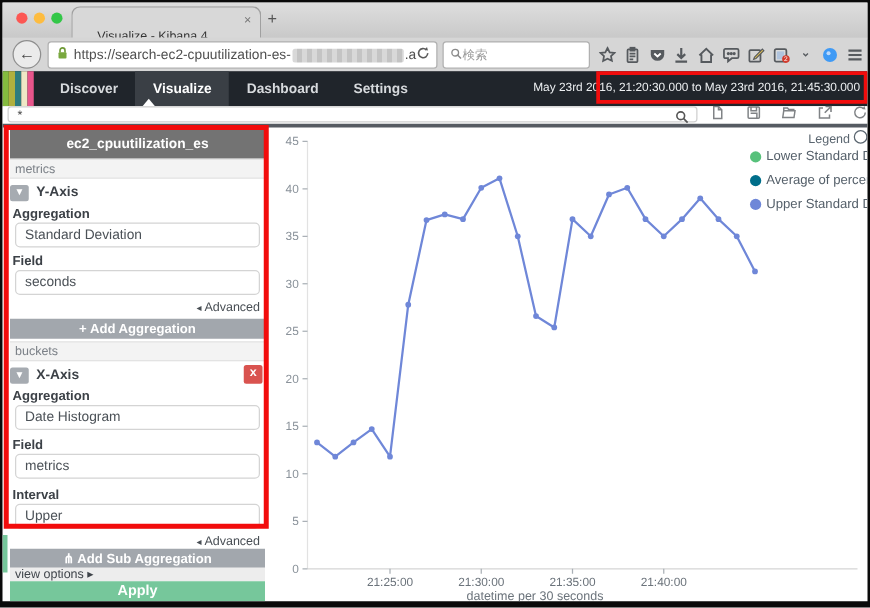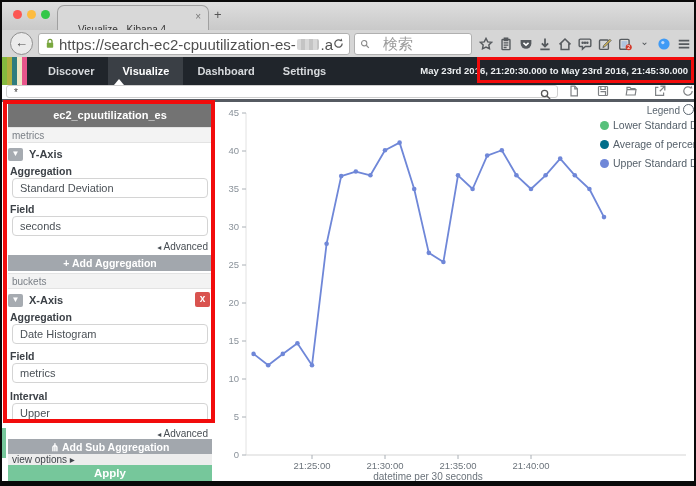--- a/index.html
+++ b/index.html
@@ -9,35 +9,35 @@
   
   .tabbar{left:0;top:0;width:692px;height:28px;background:linear-gradient(#dedede,#c9c9c9);border-bottom:1px solid #a6a6a6;}
   .tl{position:absolute;top:8px;width:9px;height:9px;border-radius:50%;}
   .tab{position:absolute;left:55px;top:3px;width:150px;height:25px;background:#d8d8d8;border:1px solid #a0a0a0;border-bottom:none;border-radius:7px 7px 0 0;}
   .tab-title{position:absolute;left:0;right:22px;top:6px;text-align:center;font-size:10px;color:#333;white-space:nowrap;overflow:hidden;margin-top:12px;}
   .tab-close{position:absolute;right:7px;top:5px;font-size:10px;color:#777;line-height:12px;}
   .newtab{position:absolute;left:212px;top:5px;font-size:13px;color:#555;}
   .navrow{left:0;top:28px;width:692px;height:27px;background:#d6d6d6;border-bottom:1px solid #a9a9a9;}
   .backbtn{position:absolute;left:8px;top:2px;width:21px;height:21px;border-radius:50%;border:1px solid #8f8f8f;background:#ebebeb;text-align:center;line-height:20px;color:#4a4a4a;font-size:13px;font-weight:bold;}
   .urlfield{position:absolute;left:36px;top:3px;width:310px;height:20px;background:#fff;border:1px solid #b0b0b0;border-radius:3px;display:flex;align-items:center;overflow:hidden;}
-  .urltext{font-size:15px;color:#4f4f4f;white-space:nowrap;}
+  .urltext{font-size:11px;color:#4f4f4f;white-space:nowrap;}
   .redact{display:inline-block;width:96px;height:11px;border-radius:2px;margin:0 1px;background:repeating-linear-gradient(90deg,#d8d8d8 0 4px,#c4c4c4 4px 8px);filter:blur(.6px);}
   .searchfield{position:absolute;left:352px;top:3px;width:116px;height:20px;background:#fff;border:1px solid #b0b0b0;border-radius:3px;display:flex;align-items:center;}
-  .placeholder{font-size:15px;color:#9b9b9b;margin-left:13px;}
+  .placeholder{font-size:10px;color:#9b9b9b;margin-left:0;}
   .btoolbar{position:absolute;left:474px;top:2px;width:218px;height:23px;display:flex;align-items:center;justify-content:space-between;padding:0 2px;box-sizing:border-box;}
   .bicon{width:16px;height:16px;display:flex;align-items:center;justify-content:center;}
   
   .knav{left:0;top:55px;width:692px;height:28px;background:#20252b;}
   .klogo{position:absolute;left:0;top:0;height:28px;display:flex;}
   .klogo span{width:5px;height:28px;display:block;}
   .knav-items{position:absolute;left:32px;top:0;height:28px;display:flex;}
   .knav-item{height:28px;line-height:28px;padding:0 14px;font-size:11px;font-weight:bold;color:#d7dadd;}
   .knav-item.active{background:#3a3f45;color:#fff;}
   .ncaret{position:absolute;width:0;height:0;border-left:5px solid transparent;border-right:5px solid transparent;border-bottom:6px solid #fff;top:77px;}
-  .timerange{position:absolute;right:6px;top:0;height:28px;line-height:28px;font-size:9.5px;font-weight:bold;color:#eceff1;white-space:nowrap;}
+  .timerange{position:absolute;right:6px;top:0;height:28px;line-height:28px;font-size:9.5px;font-weight:normal;color:#eceff1;white-space:nowrap;}
   
   .qrow{left:0;top:83px;width:692px;height:14px;background:#fff;}
   .qinput{position:absolute;left:4px;top:0px;width:552px;height:13px;border:1px solid #cfcfcf;border-radius:3px;font-size:10px;color:#444;line-height:13px;padding-left:7px;box-sizing:border-box;}
   .qsearch{position:absolute;left:538px;top:1px;}
   .ktoolbar{position:absolute;left:566px;top:0px;width:126px;display:flex;justify-content:space-between;align-items:center;height:14px;}
   .divider{left:0;top:97px;width:692px;height:3px;background:#565b62;}
   
   .side{font-size:11px;color:#434a51;}
   .s-hdr{left:6px;top:102px;width:204px;height:23px;background:#737373;color:#fff;font-weight:bold;font-size:11px;text-align:center;line-height:23px;}
   .strip{left:6px;width:204px;height:16px;background:#f3f3f3;border-top:1px solid #e3e3e3;border-bottom:1px solid #e3e3e3;font-size:10px;color:#7b8087;line-height:16px;padding-left:4px;box-sizing:border-box;}

